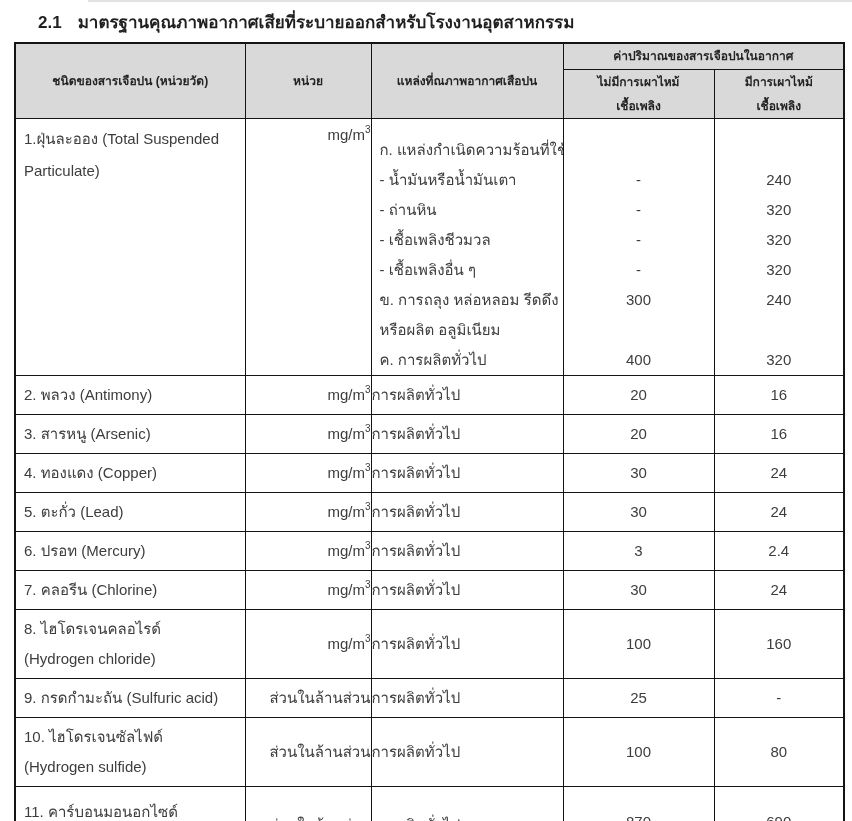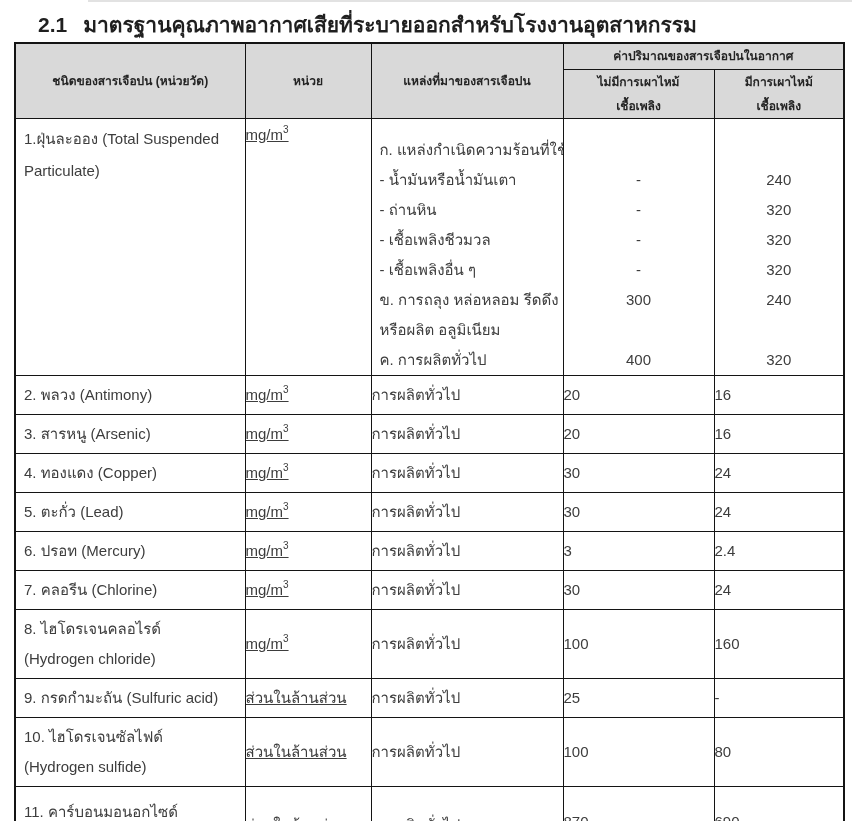--- a/index.html
+++ b/index.html
@@ -10,21 +10,21 @@
     font-family: "Liberation Sans", sans-serif;
     color: #3d3d3d;
     overflow: hidden;
   }
   .top-rule {
     position: absolute; left: 88px; top: 0; width: 764px; height: 2px;
     background: #e2e2e2;
   }
   .doc-title {
     position: absolute; left: 38px; top: 8px;
-    font-size: 21px; font-weight: bold; color: #1f1f1f;
+    font-size: 17px; font-weight: bold; color: #1f1f1f;
     white-space: nowrap;
   }
   .doc-title .num { margin-right: 16px; }
 
   table.std {
     position: absolute; left: 14px; top: 42px;
     width: 829px;
     border-collapse: collapse;
     table-layout: fixed;
     font-size: 15px;
@@ -40,23 +40,23 @@
     background: #d9d9d9;
     font-weight: bold; color: #232323;
     text-align: center; vertical-align: middle;
     font-size: 12px;
     line-height: 24px;
   }
   .hA { height: 26px; }
   .hB { height: 36px; }
 
   td.name  { text-align: left;  padding: 4px 10px 4px 8px; line-height: 32px; }
-  td.unit  { text-align: left; text-decoration: underline; }
+  td.unit  { text-align: right; }
   td.src   { text-align: left; }
-  td.val   { }
+  td.val   { text-align: center; }
 
   sup { font-size: 10px; line-height: 0; position: relative; top: -1px; }
 
   
   tr.r1 td { vertical-align: top; }
   tr.r1 { height: 242px; }
   tr.r1 td.unit { padding-top: 7px; }
   .lines { padding-top: 16px; }
   .line  { height: 30px; line-height: 30px; white-space: nowrap; }
   .lines.left { text-align: left; padding-left: 8px; }
@@ -89,21 +89,21 @@
       <col style="width:126px">
       <col style="width:192px">
       <col style="width:151px">
       <col style="width:130px">
   </colgroup>
 
   <tbody>
       <tr class="hdrA">
     <th class="hdr" rowspan="2">ชนิดของสารเจือปน (หน่วยวัด)</th>
     <th class="hdr" rowspan="2">หน่วย</th>
-    <th class="hdr" rowspan="2">แหล่งที่มาของสารเจือปน</th>
+    <th class="hdr" rowspan="2">แหล่งที่ณภาพอากาศเสือปน</th>
     <th class="hdr hA" colspan="2">ค่าปริมาณของสารเจือปนในอากาศ</th>
   </tr>
   <tr>
     <th class="hdr hB">
       <div>ไม่มีการเผาไหม้</div>
       <div>เชื้อเพลิง</div>
     </th>
     <th class="hdr hB">
       <div>มีการเผาไหม้</div>
       <div>เชื้อเพลิง</div>

